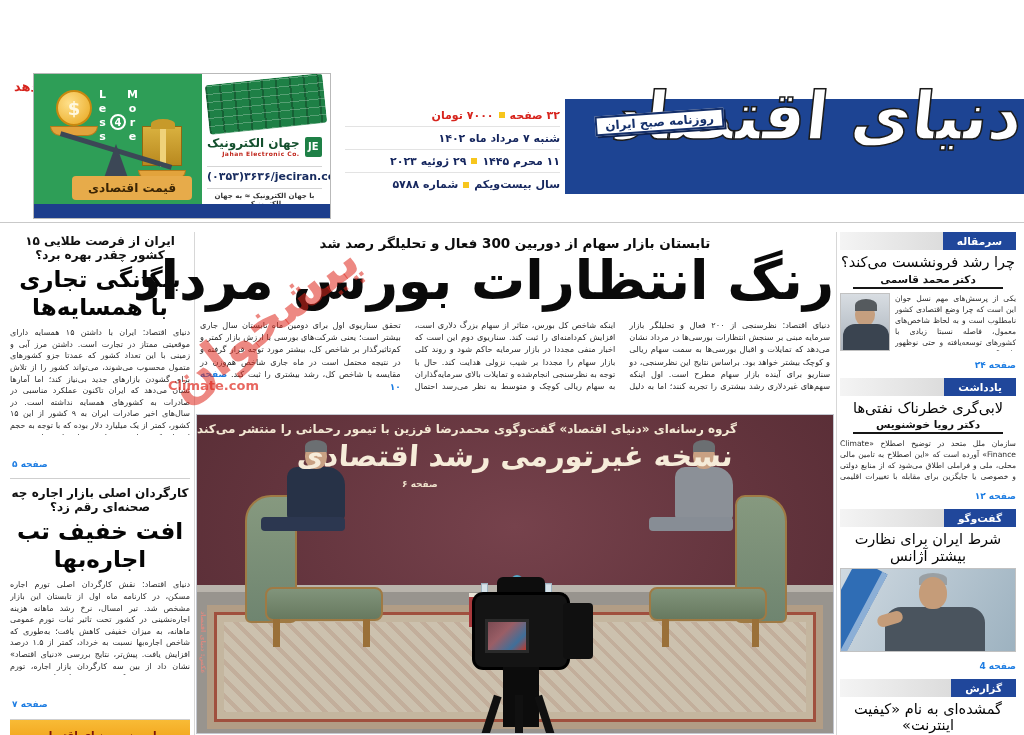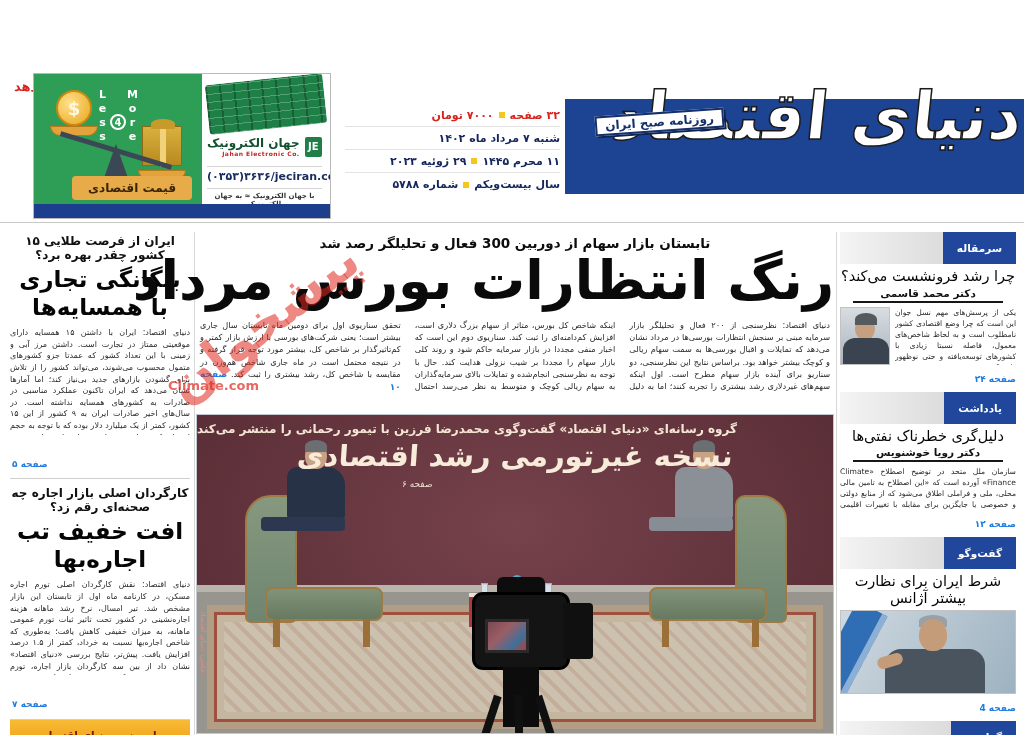--- a/index.html
+++ b/index.html
@@ -67,21 +67,21 @@
 
   .center { position:absolute; top:228px; left:196px; width:638px; height:507px; }
   .lead-kicker { text-align:center; font-size:13.5px; font-weight:bold; color:#0d0d0d; margin-top:7px; }
   .lead-headline { text-align:center; font-size:54px; font-weight:bold; color:#0a0a0a; line-height:1.05; letter-spacing:-1px; margin-top:2px; white-space:nowrap; }
   .lead-body { margin-top:9px; padding:0 4px; column-count:3; column-gap:14px; font-size:8.2px; line-height:1.5; text-align:justify; color:#2a2a2a; height:80px; overflow:hidden; }
 
   
   .photo { position:absolute; top:186px; left:0; width:638px; height:320px; background:radial-gradient(ellipse at 50% 35%, #76424c 0%, #63343d 55%, #542b33 100%); border:1px solid #c3c7cf; overflow:hidden; }
   .ph-kicker { position:absolute; top:7px; left:0; width:100%; text-align:left; color:#f3e7d3; font-size:12px; font-weight:bold; }
   .ph-title { position:absolute; top:24px; left:0; width:100%; text-align:center; color:#f6ecd9; font-size:29px; font-weight:bold; transform:skewX(-4deg); }
-  .ph-page { position:absolute; top:64px; left:205px; color:#f0e3cd; font-size:9px; font-weight:normal; }
+  .ph-page { position:absolute; top:64px; left:205px; color:#f0e3cd; font-size:9px; font-weight:bold; }
   .floor { position:absolute; left:0; top:176px; width:100%; height:144px; background:#98948e; }
   .baseboard { position:absolute; left:0; top:170px; width:100%; height:7px; background:#b9b4ac; }
   .carpet { position:absolute; left:10px; top:190px; width:616px; height:124px; background:#ccc1ae; border:7px solid #b29d85; box-shadow:inset 0 0 0 3px #a0503e, inset 0 0 0 10px #c4b69f; background-image:repeating-linear-gradient(45deg, rgba(150,90,70,.18) 0 4px, transparent 4px 12px); }
   .chair { position:absolute; width:150px; height:150px; }
   .chair-l { left:48px; top:80px; }
   .chair-r { left:440px; top:80px; transform:scaleX(-1); }
   .ch-back { position:absolute; left:0; top:0; width:52px; height:128px; background:linear-gradient(#86997f,#6f8570); border-radius:26px 10px 6px 6px; border:2px solid #9f7a44; }
   .ch-seat { position:absolute; left:20px; top:92px; width:118px; height:34px; background:linear-gradient(#81947b,#67795f); border-radius:8px; border:2px solid #9f7a44; }
   .ch-leg { position:absolute; width:7px; height:28px; background:#9a7038; top:124px; }
   .ch-leg.f { left:28px; } .ch-leg.b { left:118px; }
@@ -107,21 +107,21 @@
   .cam-top { position:absolute; left:52px; top:2px; width:48px; height:20px; background:#0d0d0d; border-radius:6px 6px 0 0; }
   .cam-screen { position:absolute; left:40px; top:44px; width:44px; height:34px; border:3px solid #2a2a2a; background:linear-gradient(135deg,#7a4a52 0%, #9a5e66 40%, #3f6f9a 75%, #c0392b 100%); }
   .cam-side { position:absolute; left:118px; top:28px; width:30px; height:56px; background:#101010; border-radius:4px; }
   .tripod { position:absolute; left:58px; top:92px; width:36px; height:60px; background:#0c0c0c; }
   .tri-leg { position:absolute; top:120px; width:8px; height:44px; background:#101010; }
   .tl1 { left:42px; transform:rotate(18deg); } .tl2 { left:96px; transform:rotate(-18deg); } .tl3 { left:70px; }
   .photo-credit { position:absolute; left:2px; top:196px; writing-mode:vertical-rl; font-size:6.5px; color:#d88a80; font-weight:bold; }
 
   
   .sidebar { position:absolute; top:232px; left:840px; width:176px; }
-  .slabel { display:flex; height:32px; margin-bottom:4px; }
+  .slabel { display:flex; height:18px; margin-bottom:4px; }
   .slabel .box { background:#20479b; color:#fff; font-size:10.5px; font-weight:bold; padding:0 14px; display:flex; align-items:center; }
   .slabel .strip { flex:1; background:linear-gradient(to left, #dcdcdc, #f4f4f4); margin-left:0; }
   .s-title { text-align:center; font-size:14.5px; font-weight:normal; color:#050505; line-height:1.15; }
   .s-author { text-align:center; font-size:10.5px; font-weight:bold; color:#111; margin-top:2px; }
   .s-underline { width:150px; height:2px; background:#161616; margin:2px auto 4px; }
   .s-bodyrow { display:flex; gap:5px; }
   .s-body { flex:1; font-size:7.6px; line-height:1.45; text-align:justify; color:#2a2a2a; overflow:hidden; }
   .s-photo { flex:0 0 50px; height:58px; background:linear-gradient(#d8dde2,#a9b2bb); position:relative; overflow:hidden; border:1px solid #c2c2c2; }
   .s-photo .head { position:absolute; left:14px; top:8px; width:20px; height:24px; margin:0; background:#c59f7f; }
   .s-photo .hair { background:#555a5e; }
@@ -320,21 +320,21 @@
         </div>
       </div>
       <div class="s-page"><span class="page-link">صفحه ۲۴</span></div>
     </div>
 
     <div class="sec">
       <div class="slabel">
           <div class="box">یادداشت</div>
           <div class="strip"></div>
         </div>
-      <div class="s-title">دلیل‌گری خطرناک نفتی‌ها</div>
+      <div class="s-title">لابی‌گری خطرناک نفتی‌ها</div>
       <div class="s-author">دکتر رویا خوشنویس</div>
       <div class="s-underline"></div>
       <div class="s-body" style="height:44px;">سازمان ملل متحد در توضیح اصطلاح «Climate Finance» آورده است که «این اصطلاح به تامین مالی محلی، ملی و فراملی اطلاق می‌شود که از منابع دولتی و خصوصی یا جایگزین برای مقابله با تغییرات اقلیمی استفاده شود»</div>
       <div class="s-page"><span class="page-link">صفحه ۱۲</span></div>
     </div>
 
     <div class="sec">
       <div class="slabel">
           <div class="box">گفت‌وگو</div>
           <div class="strip"></div>

